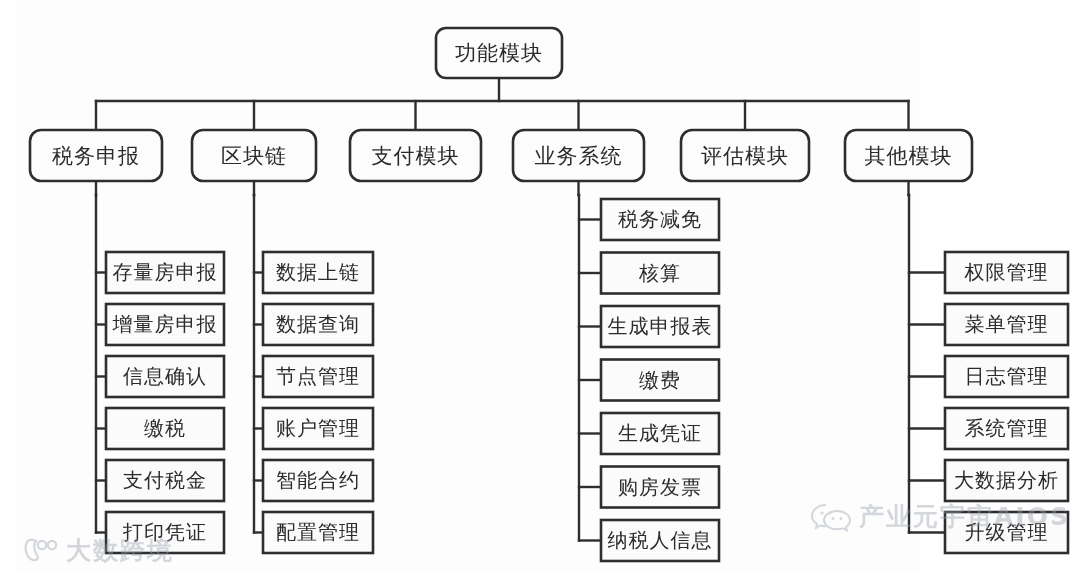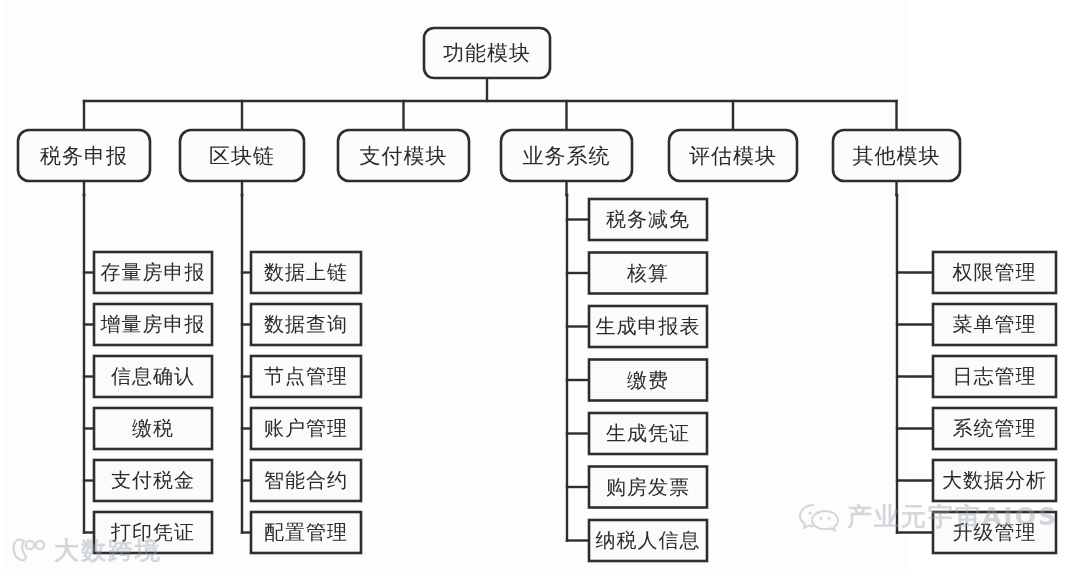--- a/index.html
+++ b/index.html
@@ -10,21 +10,21 @@
   }
   body {
     width: 1080px;
     height: 573px;
     position: relative;
     overflow: hidden;
     font-family: "DejaVu Sans", "Liberation Sans", sans-serif;
   }
   #diagram-root {
     position: absolute;
-    left: 4px;
+    left: 16px;
     top: 0;
     width: 904px;
     height: 573px;
     background: #fdfdfd;
   }
   svg#tree-svg {
     display: block;
     width: 1080px;
     height: 573px;
   }

